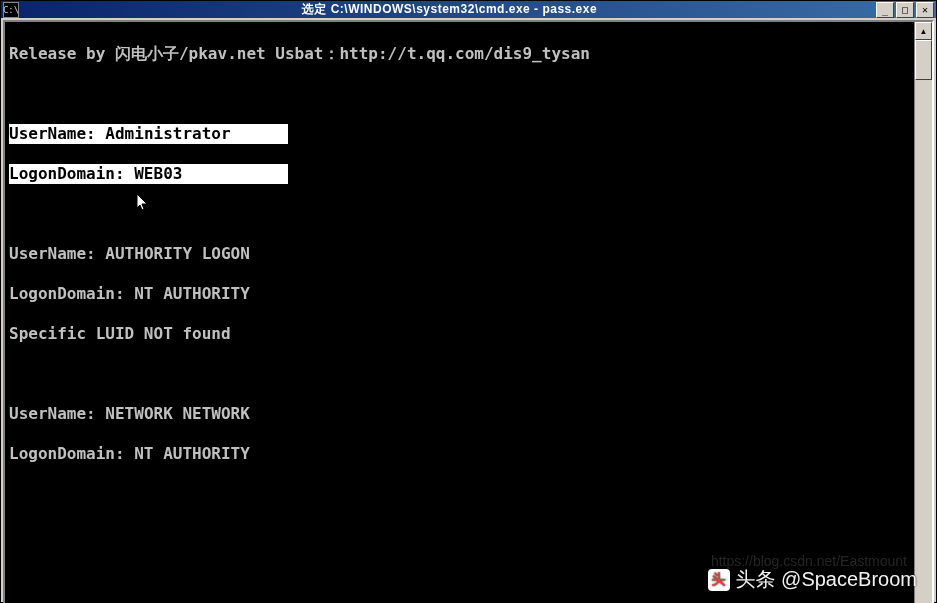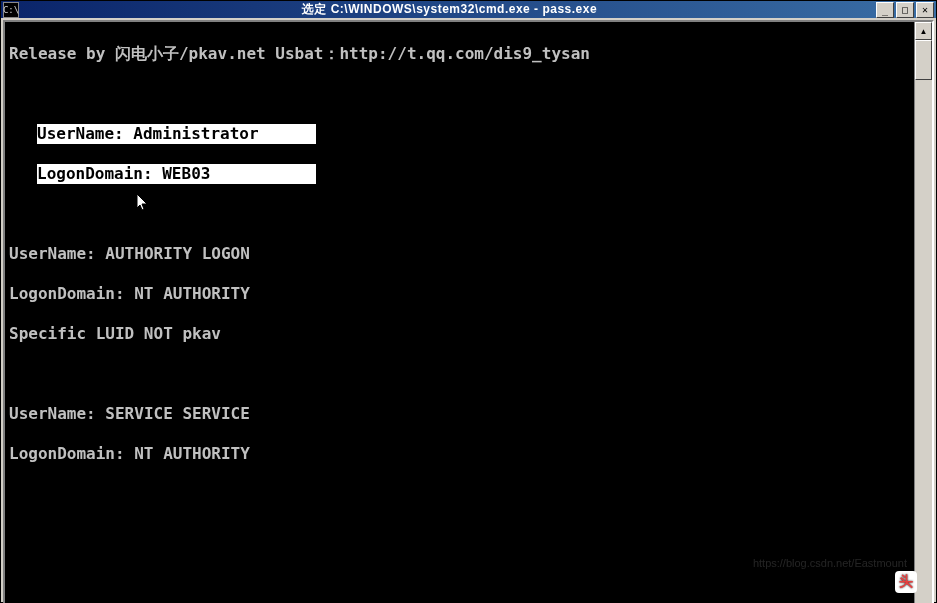--- a/index.html
+++ b/index.html
@@ -87,21 +87,20 @@
       position: relative;
       font-weight: bold;
     }
     .terminal .line {
       display: block;
     }
     .highlight {
       background: #fff;
       color: #000;
       display: inline-block;
-      margin-left: 28px;
     }
     .highlight-pad {
       background: #fff;
       color: #fff;
       display: inline-block;
     }
     .scrollbar {
       width: 18px;
       background: #d4d0c8;
       display: flex;
@@ -165,21 +164,21 @@
       align-items: center;
       justify-content: center;
       font-size: 14px;
       font-weight: bold;
     }
     .watermark-faint {
       position: absolute;
       right: 30px;
       bottom: 34px;
       color: rgba(200,200,200,0.18);
-      font-size: 11px;
+      font-size: 14px;
       font-family: Arial, sans-serif;
     }
   </style>
 </head>
 <body>
 
 <div class="window">
   <div class="titlebar">
     <div class="titlebar-icon">C:\</div>
     <div class="titlebar-text">选定 C:\WINDOWS\system32\cmd.exe - pass.exe</div>
@@ -192,23 +191,23 @@
 
   <div class="content-area">
     <div class="terminal">
 <span class="line">Release by 闪电小子/pkav.net Usbat：http://t.qq.com/dis9_tysan</span>
 <span class="line"> </span>
 <span class="line"><span class="highlight"><span>UserName:</span> <span>Administrator</span></span><span class="highlight-pad">      </span></span>
 <span class="line"><span class="highlight"><span>LogonDomain:</span> <span>WEB03</span></span><span class="highlight-pad">           </span></span>
 <span class="line"> </span>
 <span class="line"><span>UserName:</span> <span>AUTHORITY LOGON</span></span>
 <span class="line"><span>LogonDomain:</span> <span>NT AUTHORITY</span></span>
-<span class="line">Specific LUID NOT pkav</span>
+<span class="line">Specific LUID NOT found</span>
 <span class="line"> </span>
-<span class="line"><span>UserName:</span> <span>SERVICE SERVICE</span></span>
+<span class="line"><span>UserName:</span> <span>NETWORK NETWORK</span></span>
 <span class="line"><span>LogonDomain:</span> <span>NT AUTHORITY</span></span>
 
 
 
 
 
 
 
 
 
@@ -225,13 +224,14 @@
         <div class="scroll-thumb"></div>
       </div>
 
     </div>
   </div>
 </div>
 
 <div class="watermark-faint">https://blog.csdn.net/Eastmount</div>
 <div class="watermark-right">
   <span class="tt-icon">头</span>
+  <span>头条 @SpaceBroom</span>
 </div>
 
 </body></html>

